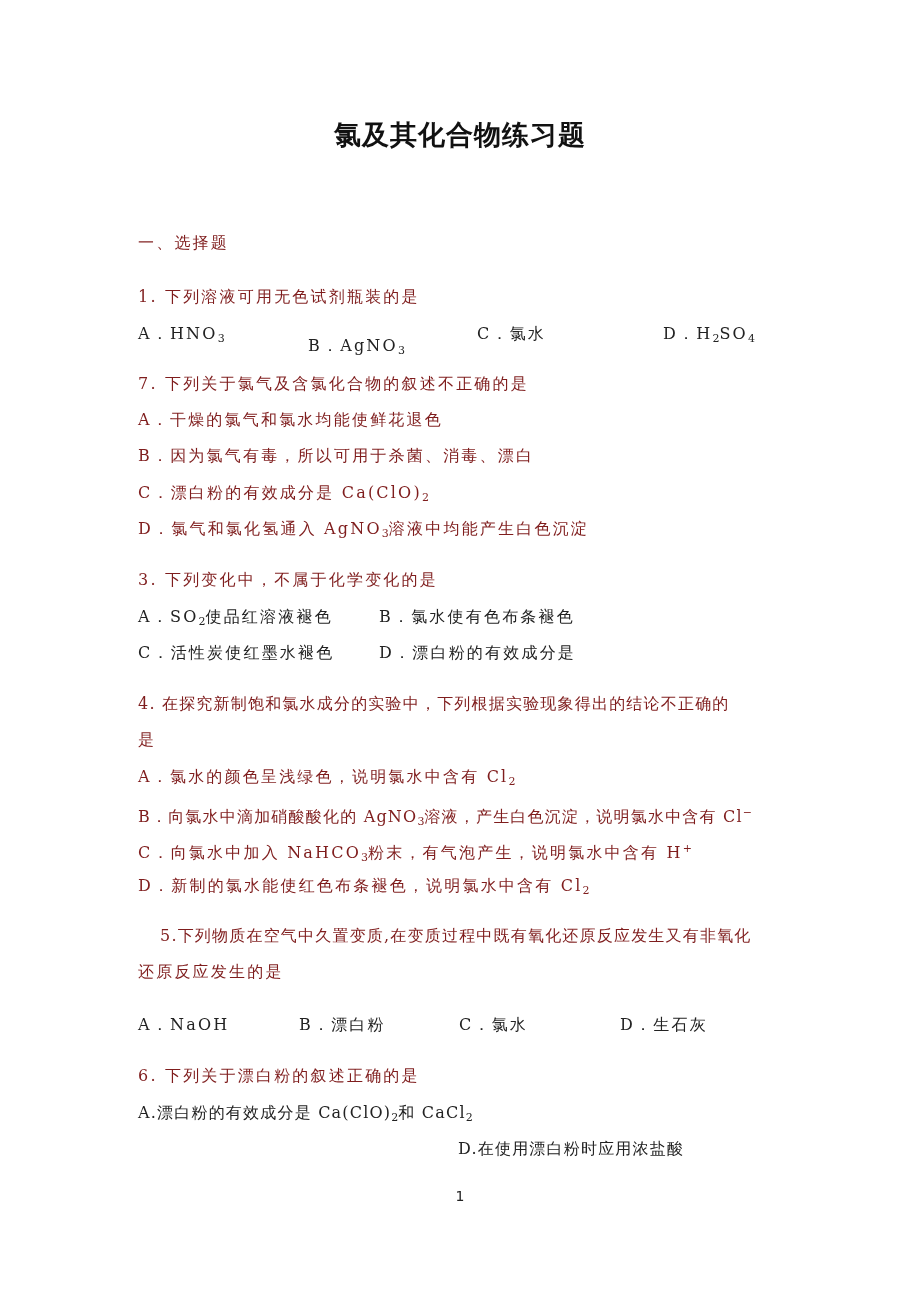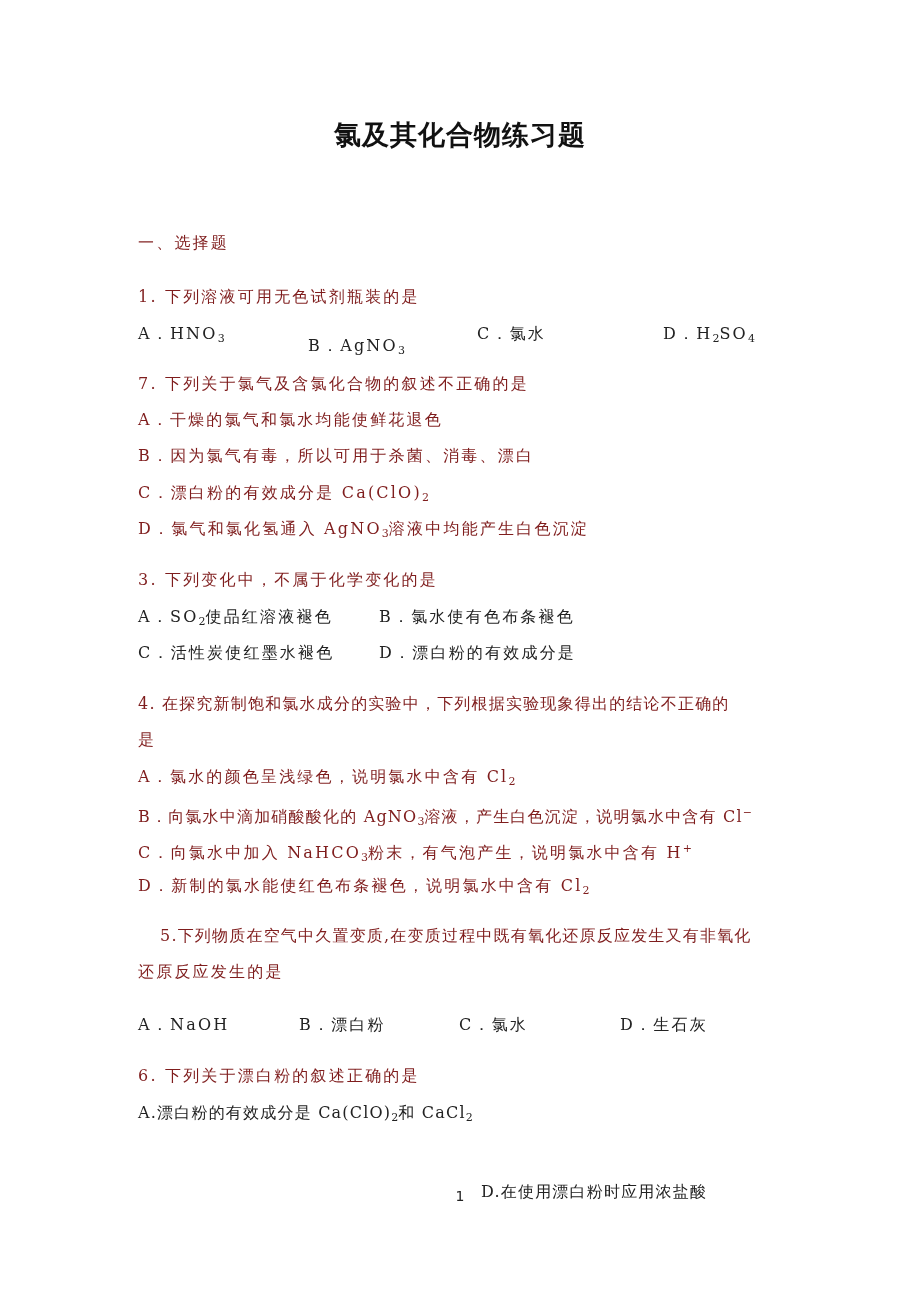--- a/index.html
+++ b/index.html
@@ -105,16 +105,16 @@
 
   <div class="line tight" style="top:926px;margin-left:22px;">5.下列物质在空气中久置变质,在变质过程中既有氧化还原反应发生又有非氧化</div>
   <div class="line" style="top:962px;font-family:Liberation Serif, serif;">还原反应发生的是</div>
   <div class="opt" style="top:1015px; left:138px;"><span>A．</span><span>NaOH</span></div>
   <div class="opt" style="top:1015px; left:299px;"><span>B．</span><span>漂白粉</span></div>
   <div class="opt" style="top:1015px; left:459px;"><span>C．</span><span>氯水</span></div>
   <div class="opt" style="top:1015px; left:620px;"><span>D．</span><span>生石灰</span></div>
 
   <div class="line" style="top:1066px;">6. 下列关于漂白粉的叙述正确的是</div>
   <div class="opt tight" style="top:1103px; left:138px;"><span>A.</span><span>漂白粉的有效成分是 Ca(ClO)</span><sub>2</sub><span>和 CaCl</span><sub>2</sub></div>
-  <div class="opt tight" style="top:1182px; left:458px;margin-left:23px;"><span>D.</span><span>在使用漂白粉时应用浓盐酸</span></div>
+  <div class="opt tight" style="top:1139px; left:458px;"><span>D.</span><span>在使用漂白粉时应用浓盐酸</span></div>
 
   <div class="page-number">1</div>
 </div>
 
 </body></html>

